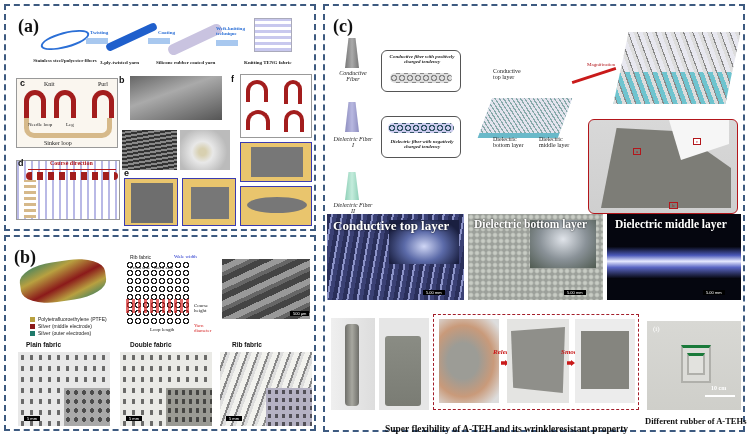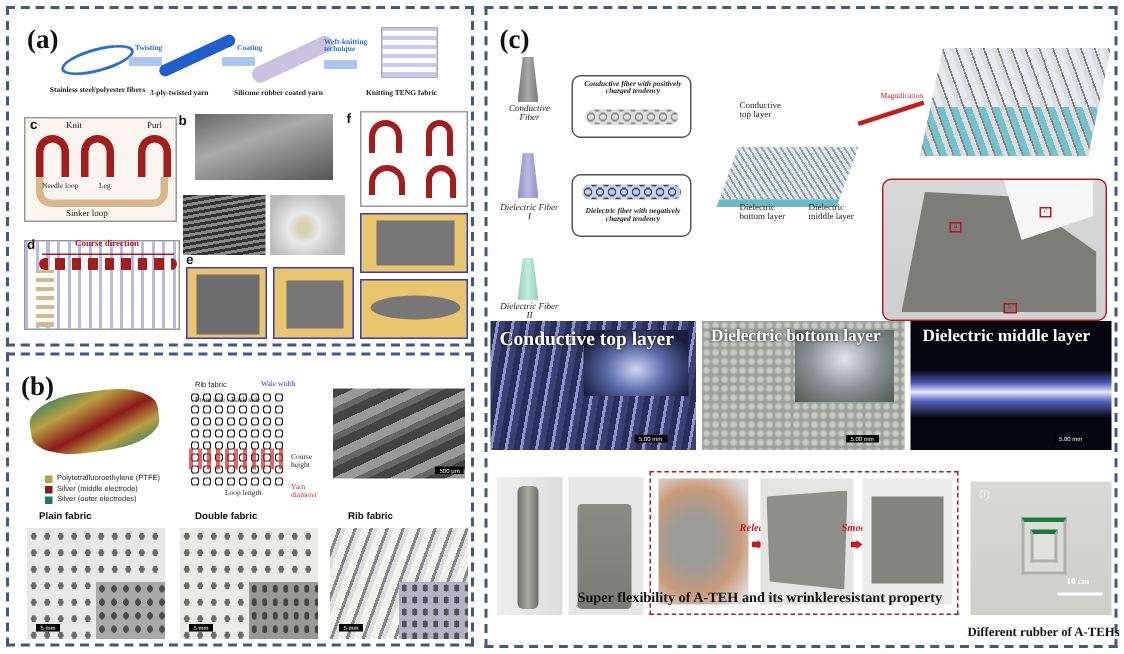--- a/index.html
+++ b/index.html
@@ -191,21 +191,21 @@
   <div class="small" style="left:168px;top:342px;color:#c91a1a;font-size:7px;font-style:italic;font-weight:bold;">Release</div>
   <div class="box" style="left:176px;top:354px;width:8px;height:6px;background:#c91a1a;clip-path:polygon(0 20%,50% 20%,50% 0,100% 50%,50% 100%,50% 80%,0 80%);"></div>
   <div class="photo" style="left:182px;top:313px;width:62px;height:84px;background:#e4e4e2;">
     <div class="box" style="left:4px;top:8px;width:54px;height:66px;background:#8f8f8a;clip-path:polygon(0 6%,100% 0,96% 100%,4% 92%);"></div>
   </div>
   <div class="small" style="left:236px;top:342px;color:#c91a1a;font-size:7px;font-style:italic;font-weight:bold;">Smooth</div>
   <div class="box" style="left:242px;top:354px;width:8px;height:6px;background:#c91a1a;clip-path:polygon(0 20%,50% 20%,50% 0,100% 50%,50% 100%,50% 80%,0 80%);"></div>
   <div class="photo" style="left:250px;top:313px;width:60px;height:84px;background:#ececec;">
     <div class="box" style="left:6px;top:12px;width:48px;height:58px;background:#85857f;"></div>
   </div>
-  <div class="caption" style="left:16px;top:388px;padding-left:44px;">Super flexibility of A-TEH and its wrinkleresistant property</div>
+  <div class="caption" style="left:16px;top:418px;padding-left:44px;">Super flexibility of A-TEH and its wrinkleresistant property</div>
 
   <div class="photo" style="left:322px;top:315px;width:94px;height:89px;background:linear-gradient(180deg,#d8d8d4,#cfcfca);">
     <div class="box" style="left:34px;top:24px;width:30px;height:38px;border:2px solid #b0b0ab;border-top:3px solid #1a7a3a;background:#dcdcd8;"></div>
     <div class="box" style="left:40px;top:32px;width:18px;height:22px;border:2px solid #b0b0ab;border-top:3px solid #1a7a3a;background:#e2e2de;"></div>
     <div class="small" style="left:6px;top:4px;color:#fff;font-size:7px;">(i)</div>
     <div class="box" style="left:58px;top:74px;width:30px;height:1.5px;background:#fff;"></div>
     <div class="small" style="left:64px;top:64px;color:#fff;font-size:6px;font-weight:bold;">10 cm</div>
   </div>
   <div class="caption" style="left:320px;top:410px;font-size:8.5px;">Different rubber of A-TEHs</div>
 </div>

